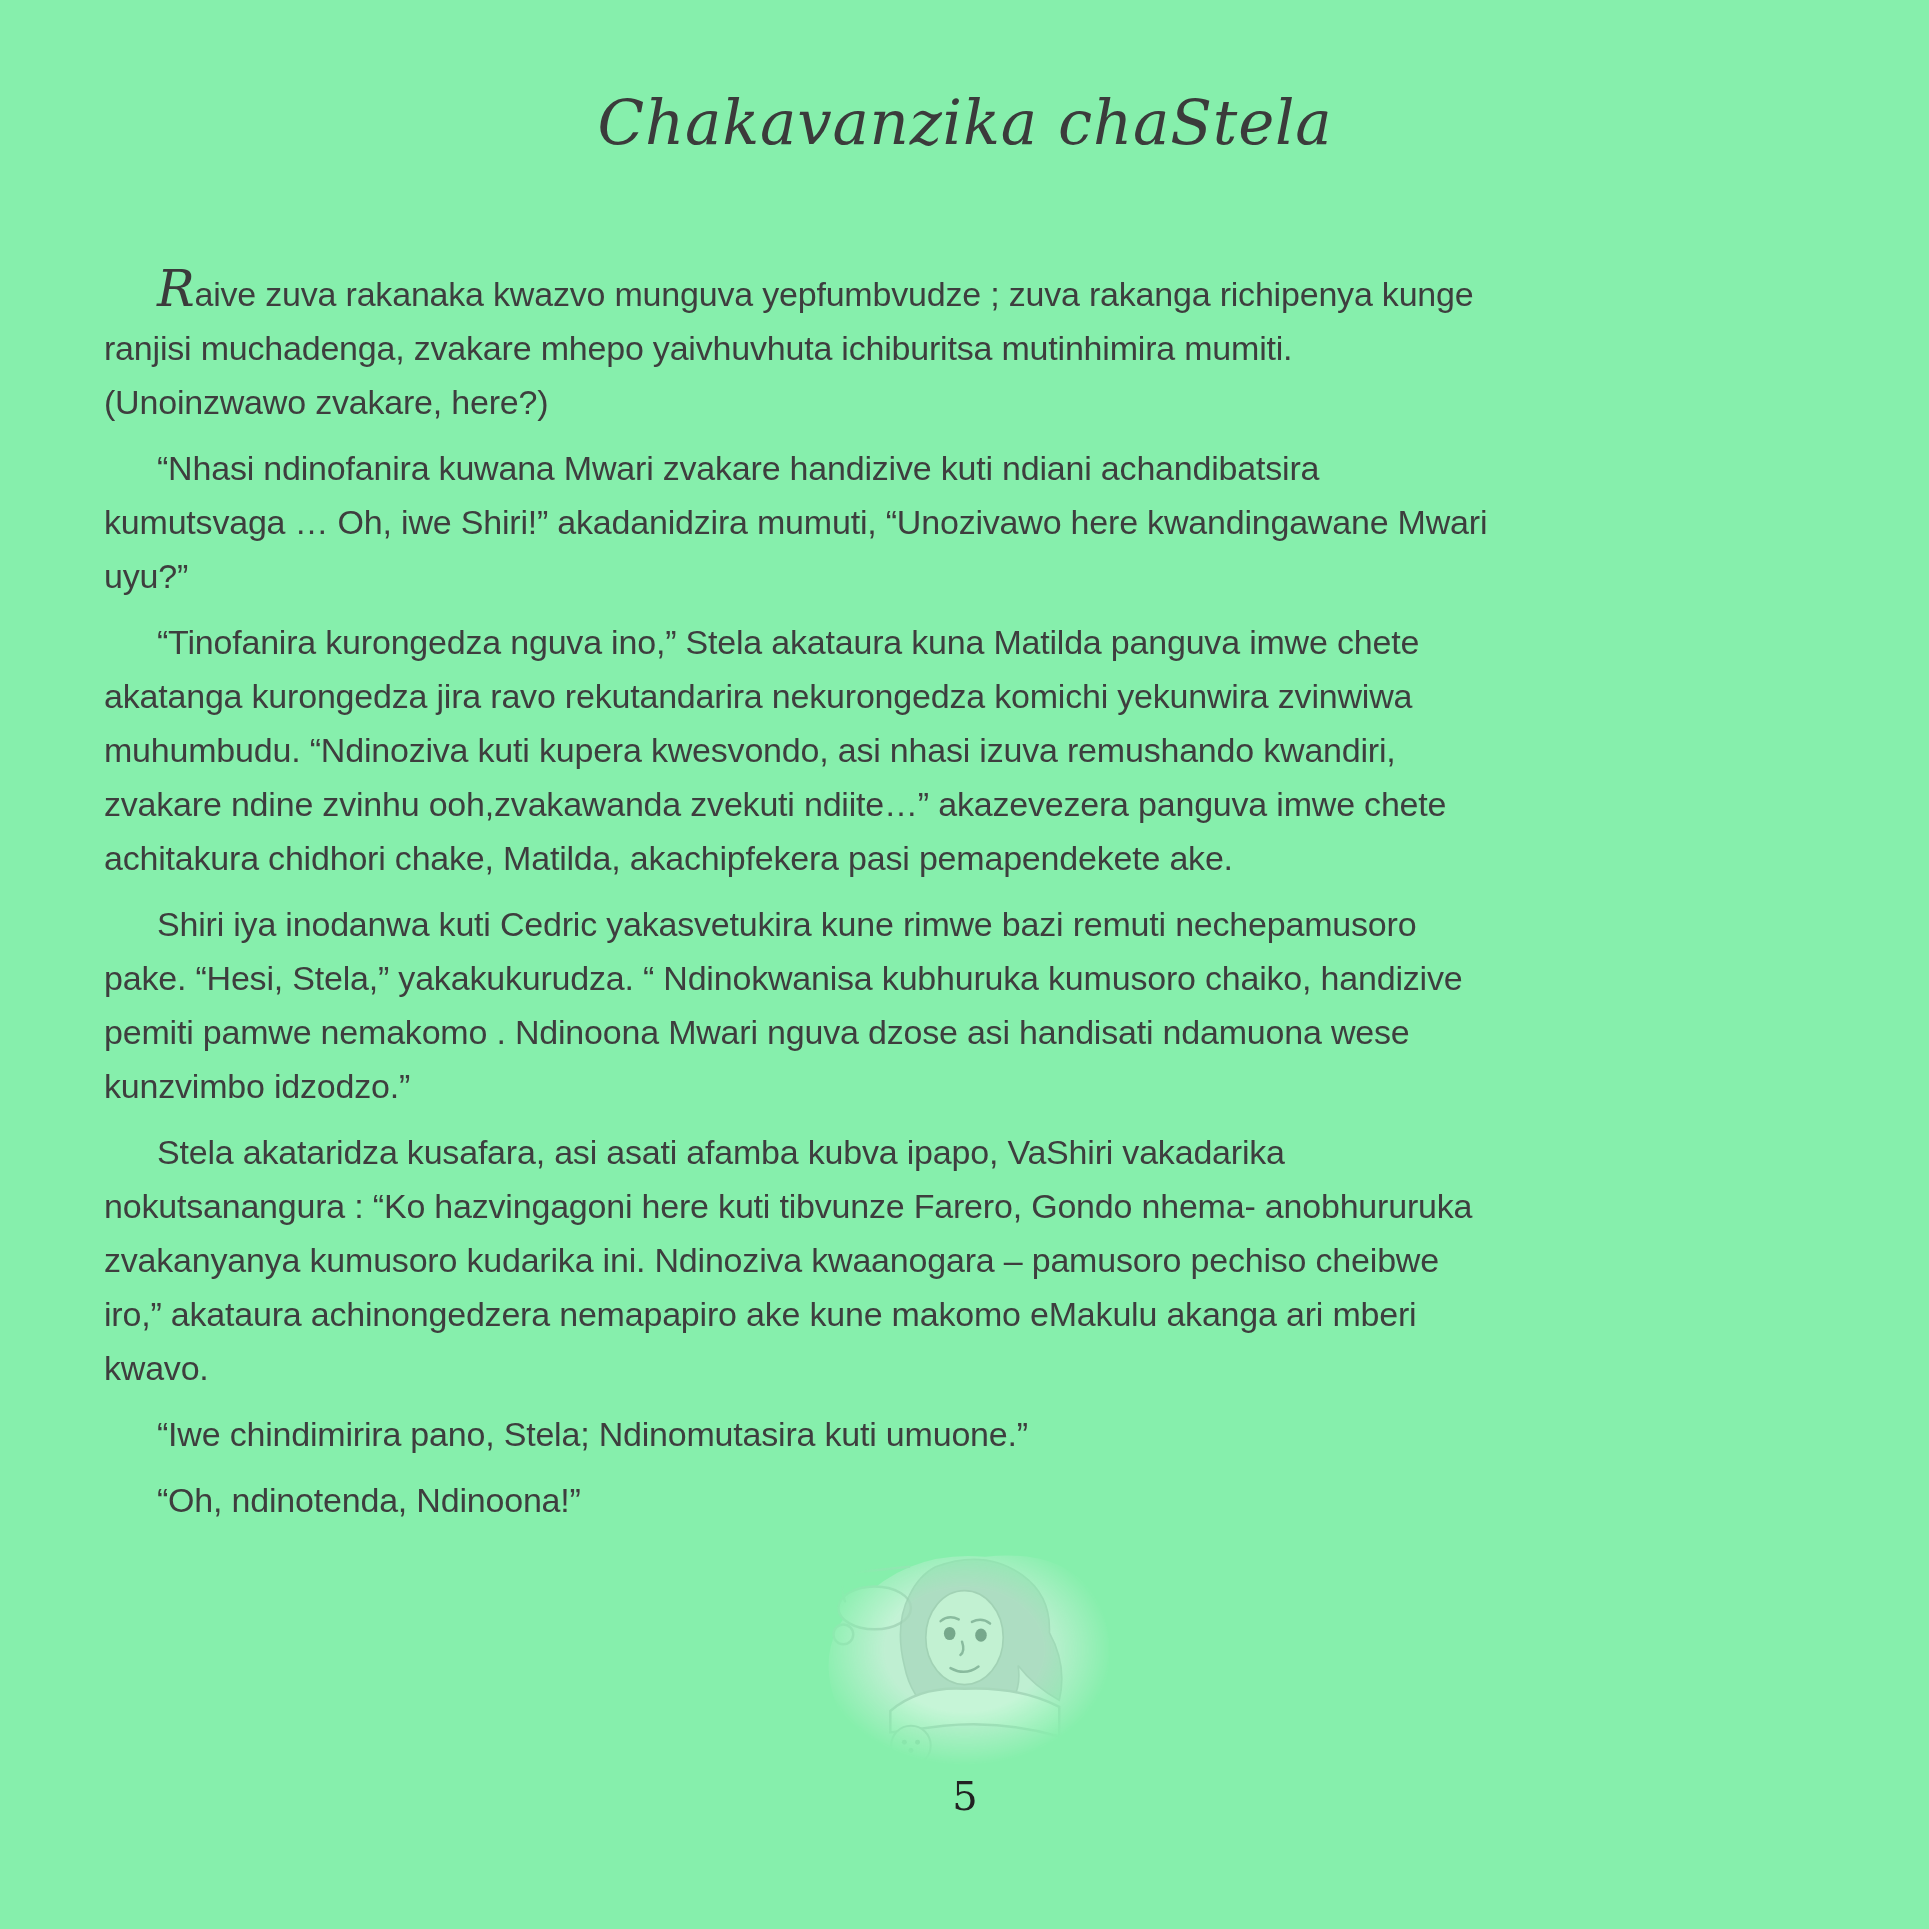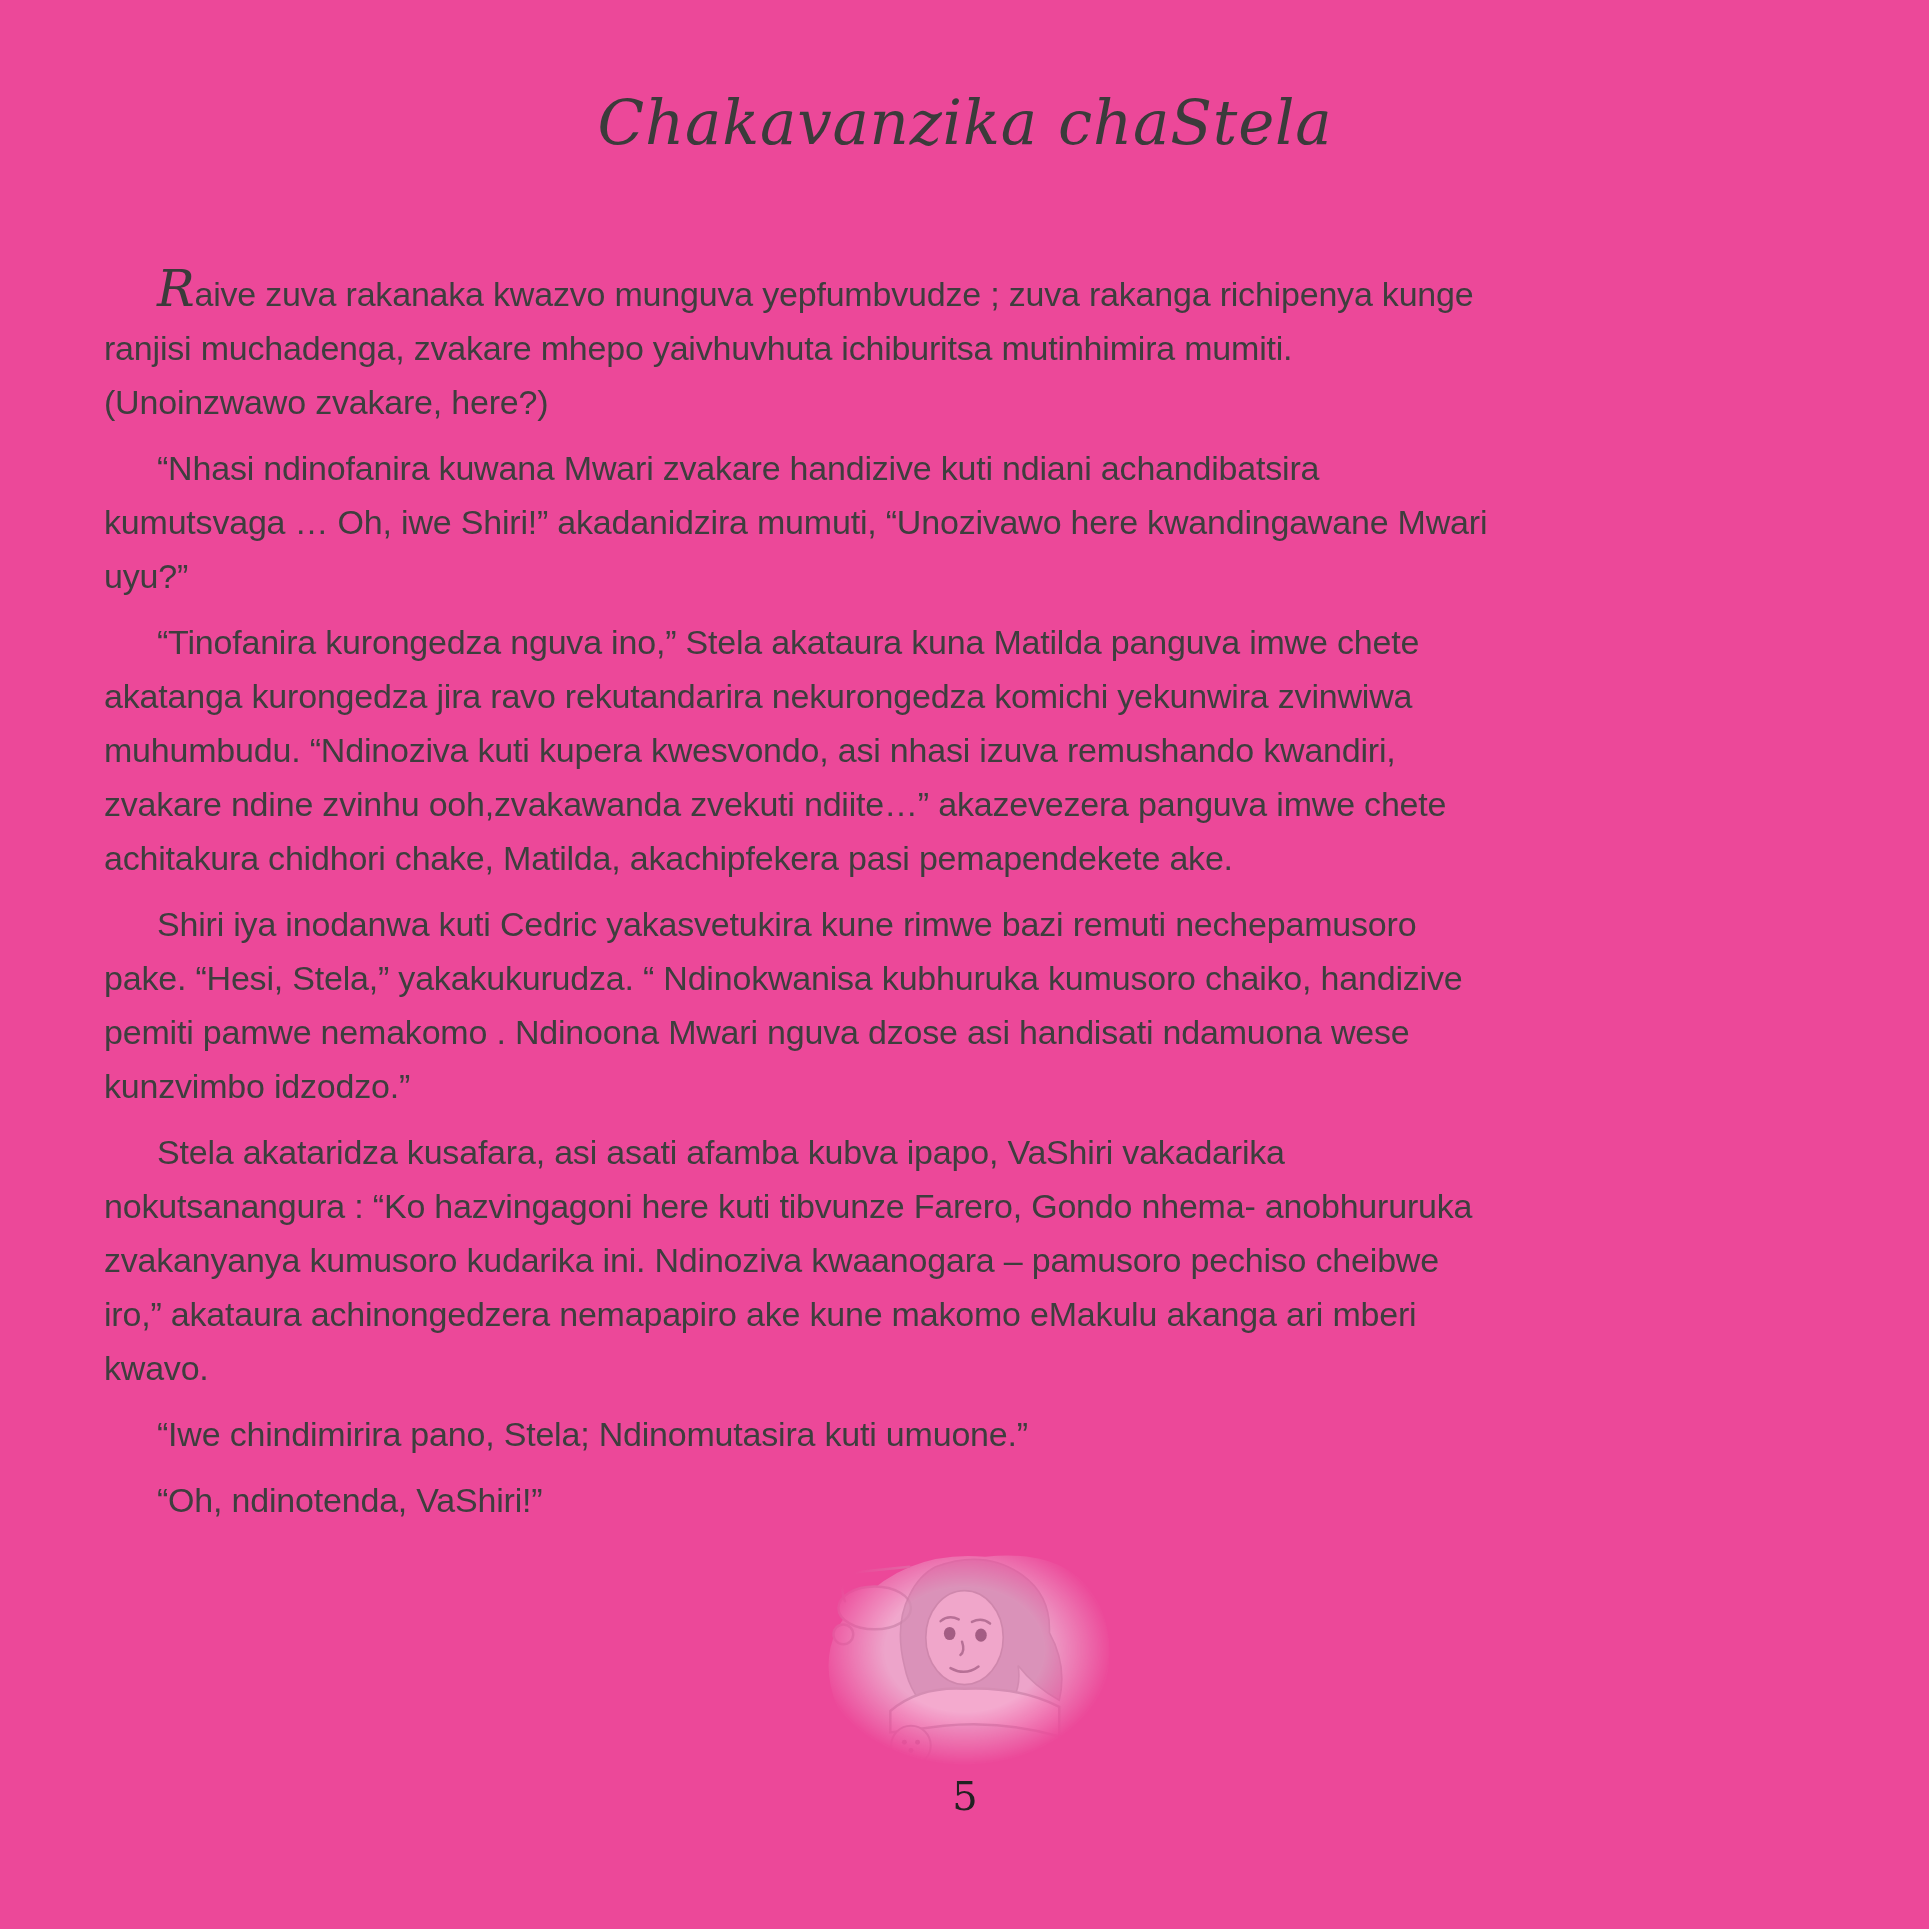--- a/index.html
+++ b/index.html
@@ -1,20 +1,20 @@
 <!DOCTYPE html>
 <html style="font-size:13px"><head>
 <meta charset="utf-8">
 <style>
   html, body { margin: 0; padding: 0; background: #ffffff; }
   .page {
     position: relative;
     width: 1930px;
     height: 1930px;
-    background: #ec4899;
+    background: #86efac;
     overflow: hidden;
     font-family: "Liberation Sans", "DejaVu Sans", sans-serif;
   }
   .title {
     position: absolute;
     top: 87px;
     left: 0;
     width: 100%;
     margin: 0;
     text-align: center;
@@ -91,21 +91,21 @@
     <p class="para">Shiri iya inodanwa kuti Cedric yakasvetukira kune rimwe bazi remuti nechepamusoro
 pake. “Hesi, Stela,” yakakukurudza. “ Ndinokwanisa kubhuruka kumusoro chaiko, handizive
 pemiti pamwe nemakomo . Ndinoona Mwari nguva dzose asi handisati ndamuona wese
 kunzvimbo idzodzo.”</p>
     <p class="para">Stela akataridza kusafara, asi asati afamba kubva ipapo, VaShiri vakadarika
 nokutsanangura : “Ko hazvingagoni here kuti tibvunze Farero, Gondo nhema- anobhururuka
 zvakanyanya kumusoro kudarika ini. Ndinoziva kwaanogara – pamusoro pechiso cheibwe
 iro,” akataura achinongedzera nemapapiro ake kune makomo eMakulu akanga ari mberi
 kwavo.</p>
     <p class="para">“Iwe chindimirira pano, Stela; Ndinomutasira kuti umuone.”</p>
-    <p class="para">“Oh, ndinotenda, VaShiri!”</p>
+    <p class="para">“Oh, ndinotenda, Ndinoona!”</p>
   </div>
 
   <svg class="illustration" viewBox="0 0 370 290" xmlns="http://www.w3.org/2000/svg">
     <g stroke-linecap="round">
       <path d="M30,200 Q0,120 60,70 Q120,10 210,18 Q300,8 340,60 Q372,110 355,180 Q340,240 260,262 Q150,285 80,258 Q38,240 30,200 Z" fill="#eef0f2" stroke="none"></path>
       <g stroke="#c3c6c9" stroke-width="3" fill="#f5f6f7">
         <ellipse cx="76" cy="80" rx="44" ry="26"></ellipse>
         <path d="M40,72 Q28,42 58,36 L118,30" fill="none"></path>
         <circle cx="38" cy="112" r="12"></circle>
       </g>

